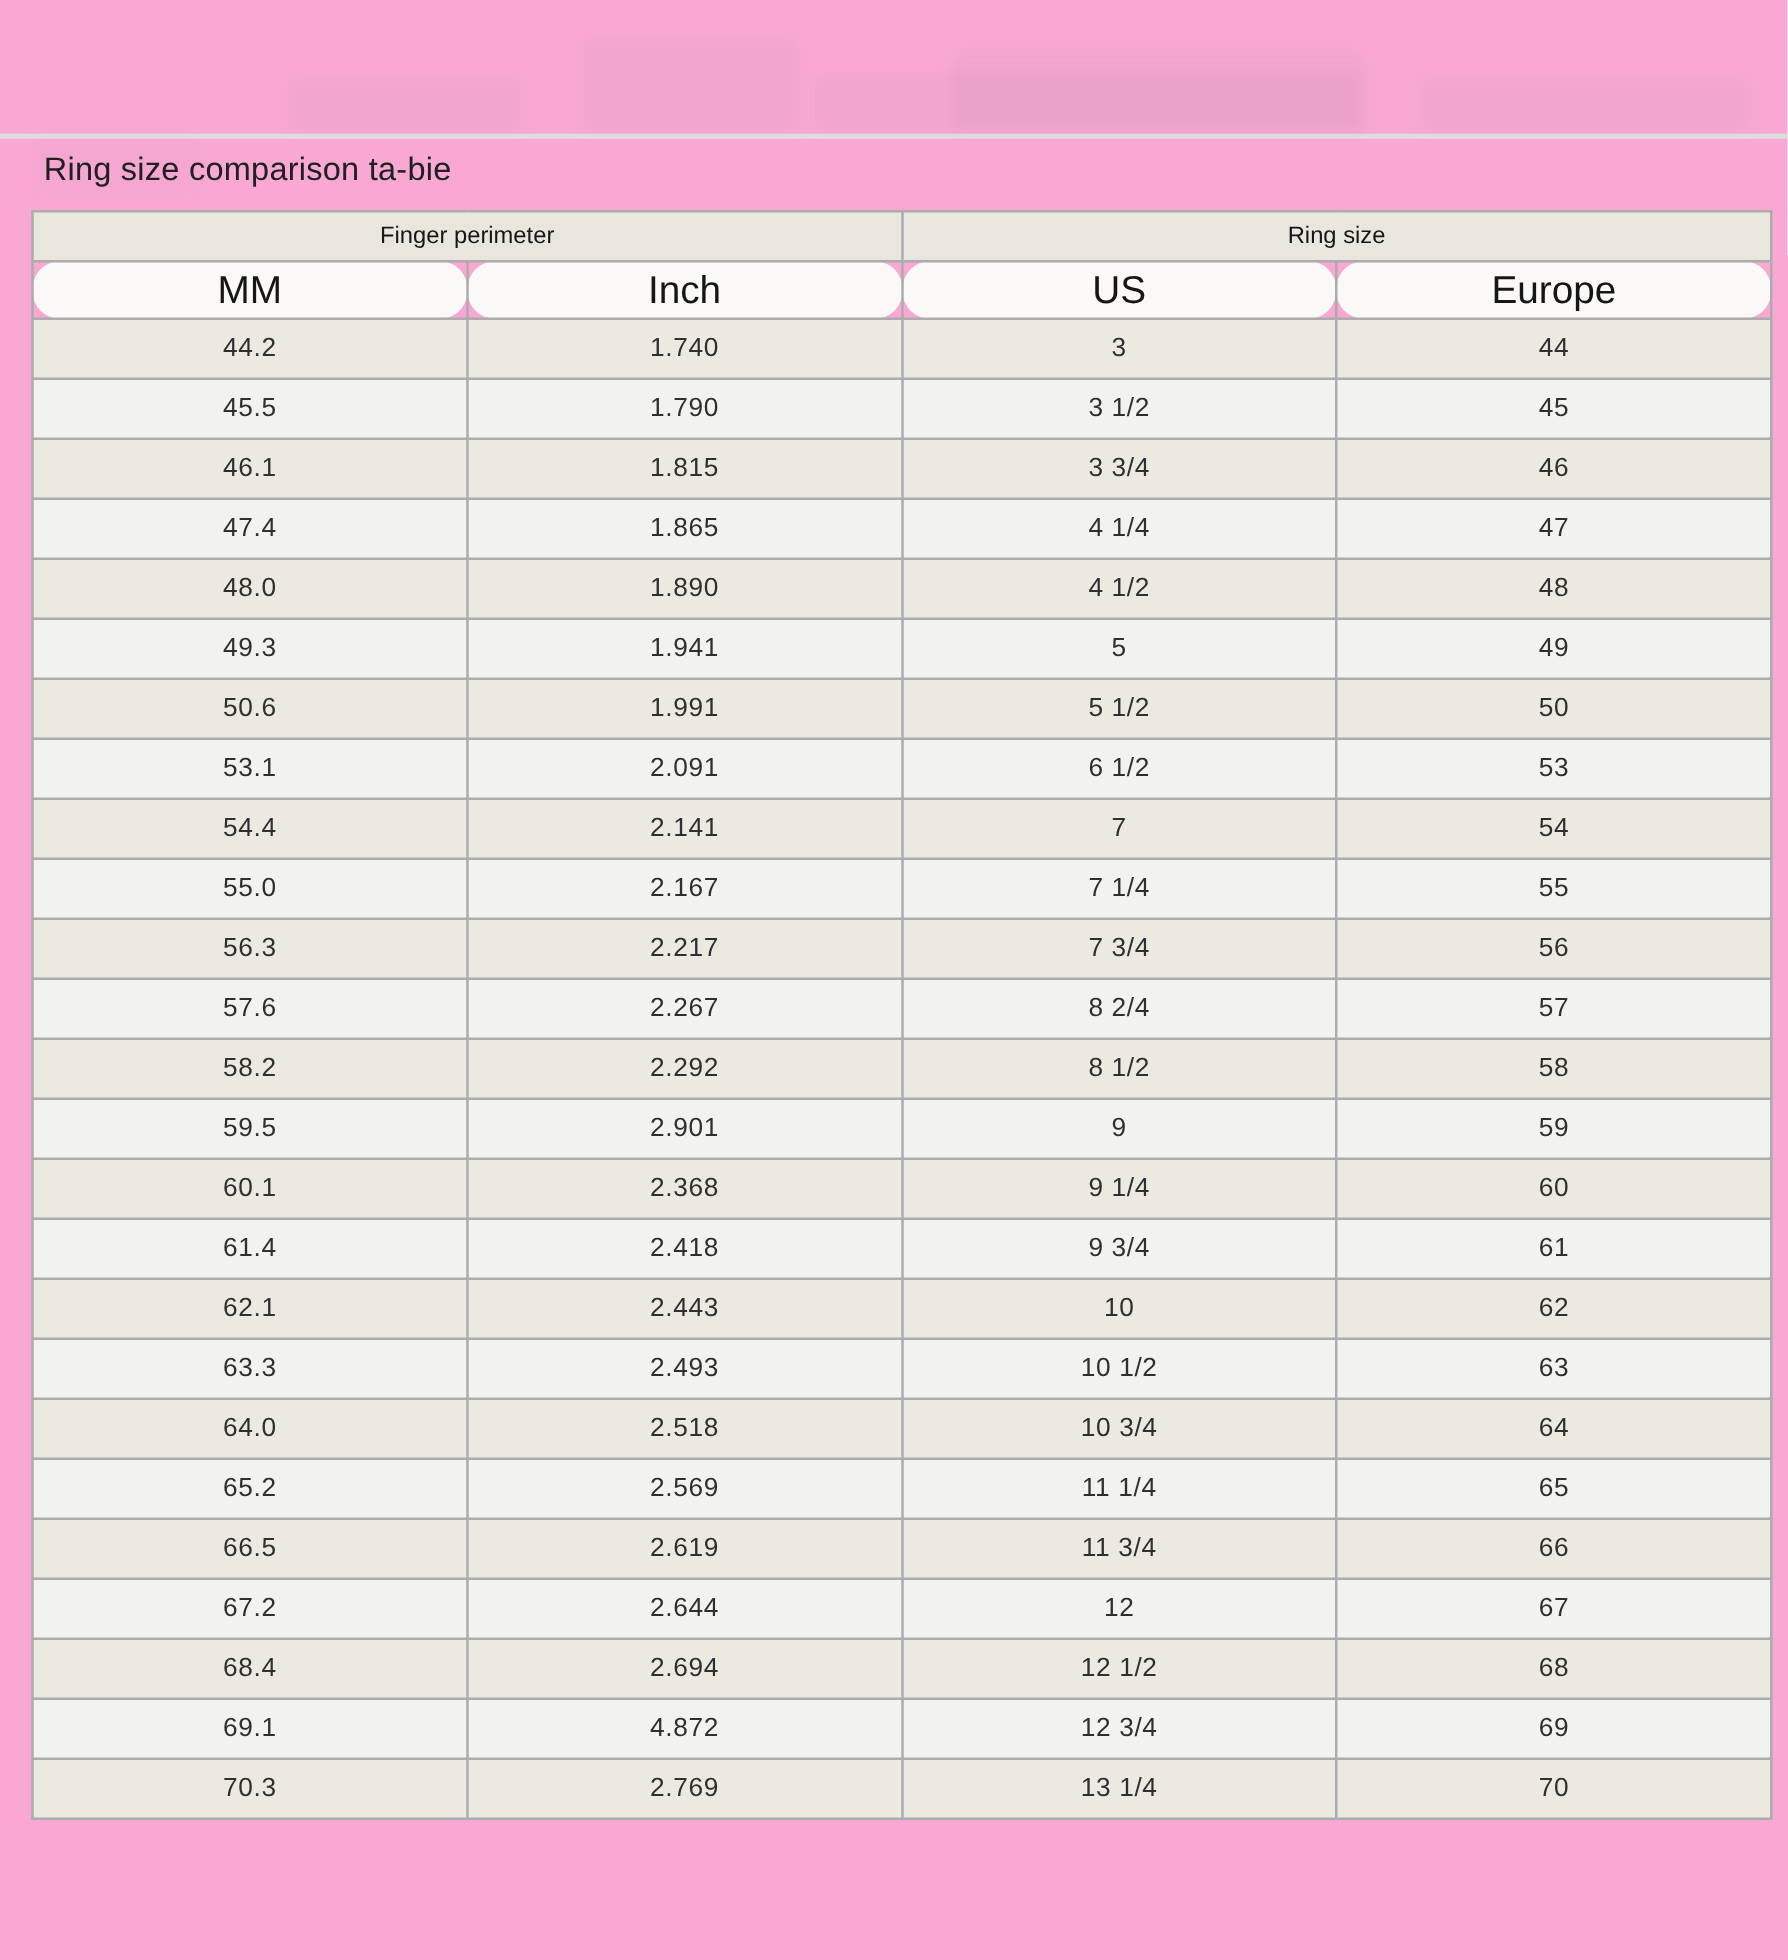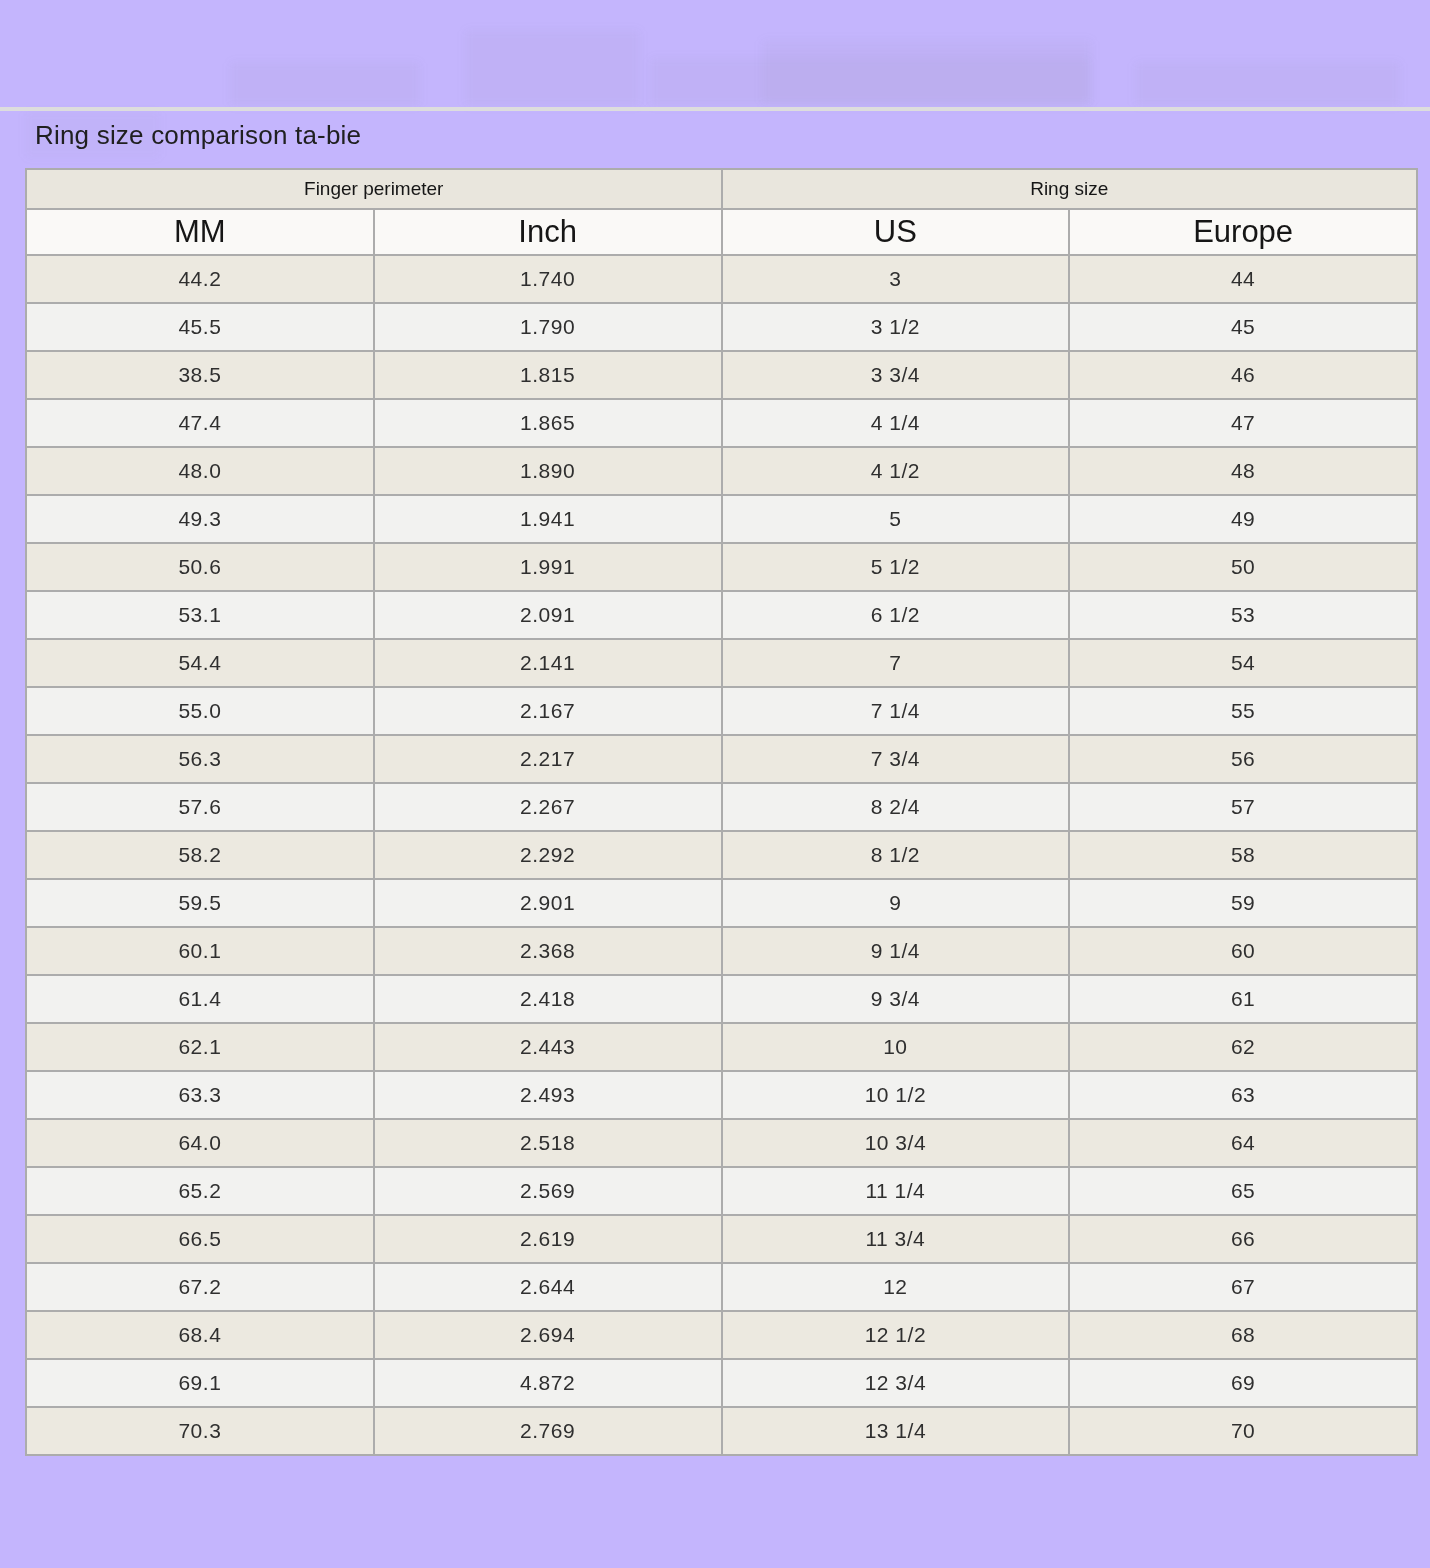--- a/index.html
+++ b/index.html
@@ -5,21 +5,21 @@
   html, body {
     margin: 0;
     padding: 0;
     background: #ffffff;
     font-family: "Liberation Sans", sans-serif;
   }
   .page {
     position: relative;
     width: 1430px;
     height: 1568px;
-    background: #c4b5fd;
+    background: #f9a8d4;
     overflow: hidden;
   }
   
   .ghost-banner { position: absolute; left: 0; top: 0; width: 1430px; height: 107px; }
   .ghost { position: absolute; background: rgba(120,120,120,0.05); filter: blur(5px); border-radius: 4px; }
   .g1 { left: 230px; top: 62px; width: 190px; height: 44px; }
   .g2 { left: 465px; top: 30px; width: 175px; height: 76px; }
   .g3 { left: 650px; top: 58px; width: 440px; height: 48px; }
   .g4 { left: 762px; top: 40px; width: 330px; height: 64px; }
   .g5 { left: 1135px; top: 62px; width: 265px; height: 44px; }
@@ -58,20 +58,21 @@
     font-size: 19px;
     font-weight: 400;
     color: #161616;
   }
   .col-th {
     background: #faf9f7;
     height: 44px;
     font-size: 31px;
     font-weight: 400;
     color: #161616;
+    border-radius: 22px;
   }
   .ring-table td {
     height: 46px;
     font-size: 21px;
     font-weight: 300;
     color: #2f2f2f;
     letter-spacing: 0.5px;
   }
   tr.row-odd td  { background: #ece9e0; }
   tr.row-even td { background: #f2f2f0; }
@@ -114,21 +115,21 @@
           <td>3</td>
           <td>44</td>
         </tr>
         <tr class="row-even">
           <td>45.5</td>
           <td>1.790</td>
           <td>3 1/2</td>
           <td>45</td>
         </tr>
         <tr class="row-odd">
-          <td>38.5</td>
+          <td>46.1</td>
           <td>1.815</td>
           <td>3 3/4</td>
           <td>46</td>
         </tr>
         <tr class="row-even">
           <td>47.4</td>
           <td>1.865</td>
           <td>4 1/4</td>
           <td>47</td>
         </tr>

